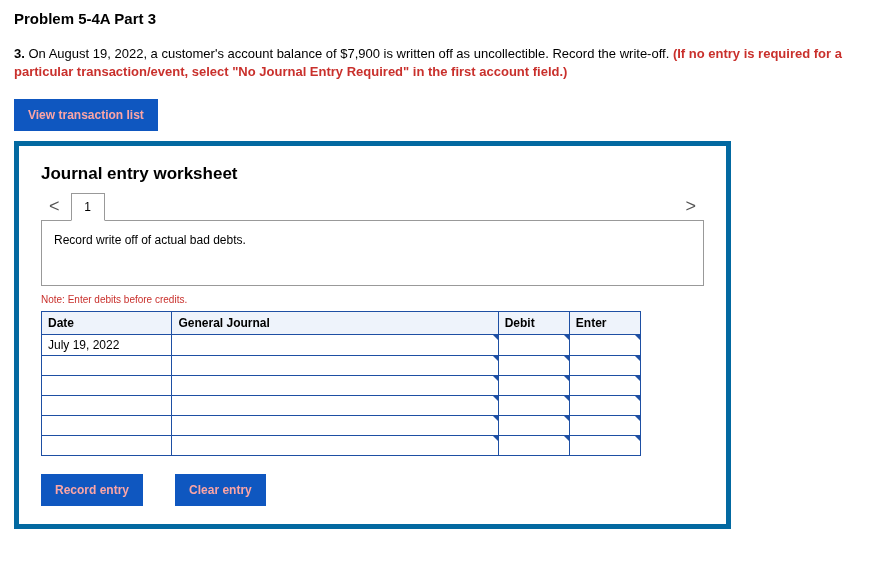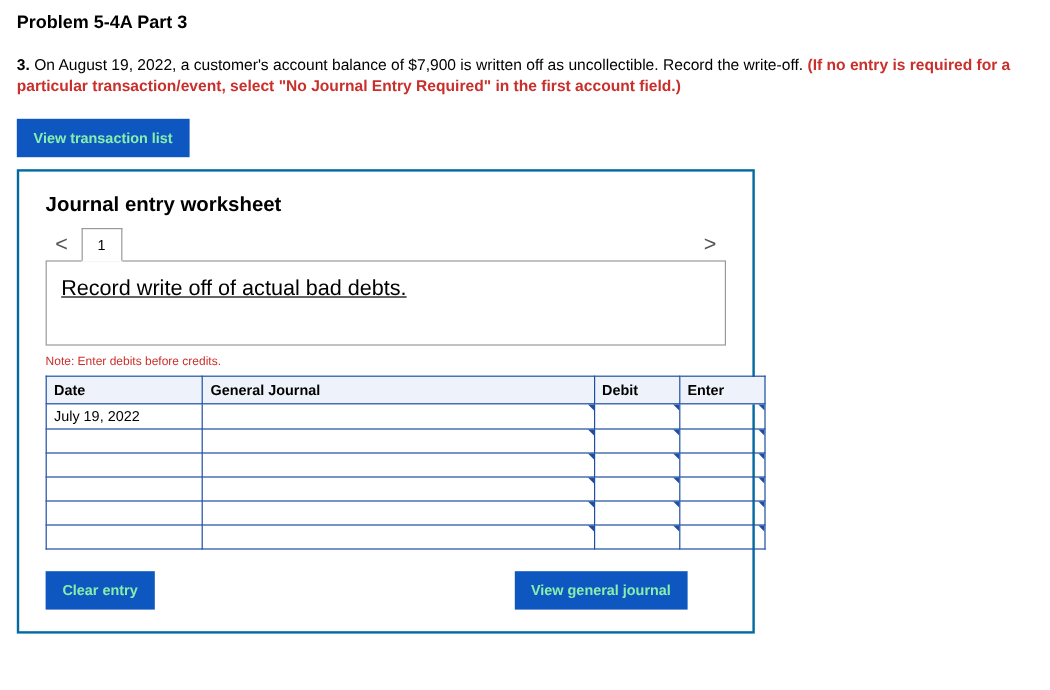--- a/index.html
+++ b/index.html
@@ -21,33 +21,33 @@
     line-height: 1.4;
     margin-bottom: 18px;
   }
   .question-line .q-number { font-weight: bold; }
   .question-line .red-text {
     color: #c9302c;
     font-weight: bold;
   }
   .btn-primary {
     background: #0f57c0;
-    color: #86efac;
+    color: #fca5a5;
     border: none;
     padding: 9px 14px;
     font-size: 12px;
     font-weight: bold;
     cursor: pointer;
     font-family: inherit;
   }
   .worksheet-container {
-    border: 2px solid #0369a1;
+    border: 5px solid #0369a1;
     margin-top: 10px;
     padding: 18px 22px 18px 22px;
-    width: 615px;
+    width: 717px;
   }
   .worksheet-title {
     font-weight: bold;
     font-size: 17px;
     margin-bottom: 8px;
   }
   .tab-row {
     display: flex;
     align-items: center;
     margin-bottom: -1px;
@@ -72,25 +72,24 @@
     justify-content: center;
     font-size: 12px;
     cursor: pointer;
     margin-left: 3px;
     position: relative;
     z-index: 2;
   }
   .instruction-box {
     border: 1px solid #999;
     padding: 12px 12px 36px 12px;
-    font-size: 18px;
+    font-size: 12px;
     min-height: 66px;
     position: relative;
     z-index: 1;
-    text-decoration: underline;
   }
   .note-text {
     color: #c9302c;
     font-size: 10px;
     margin: 8px 0 6px 0;
   }
   table.journal {
     border-collapse: collapse;
     width: 600px;
     font-size: 12px;
@@ -199,20 +198,20 @@
       <tr>
         <td></td>
         <td class="dropdown-cell"></td>
         <td class="dropdown-cell"></td>
         <td class="dropdown-cell"></td>
       </tr>
     </tbody>
   </table>
 
   <div class="action-row">
+    <button class="btn-primary">Record entry</button>
     <button class="btn-primary">Clear entry</button>
     <span class="spacer"></span>
-    <button class="btn-primary">View general journal</button>
   </div>
 </div>
 
 
 
 
 </body></html>

